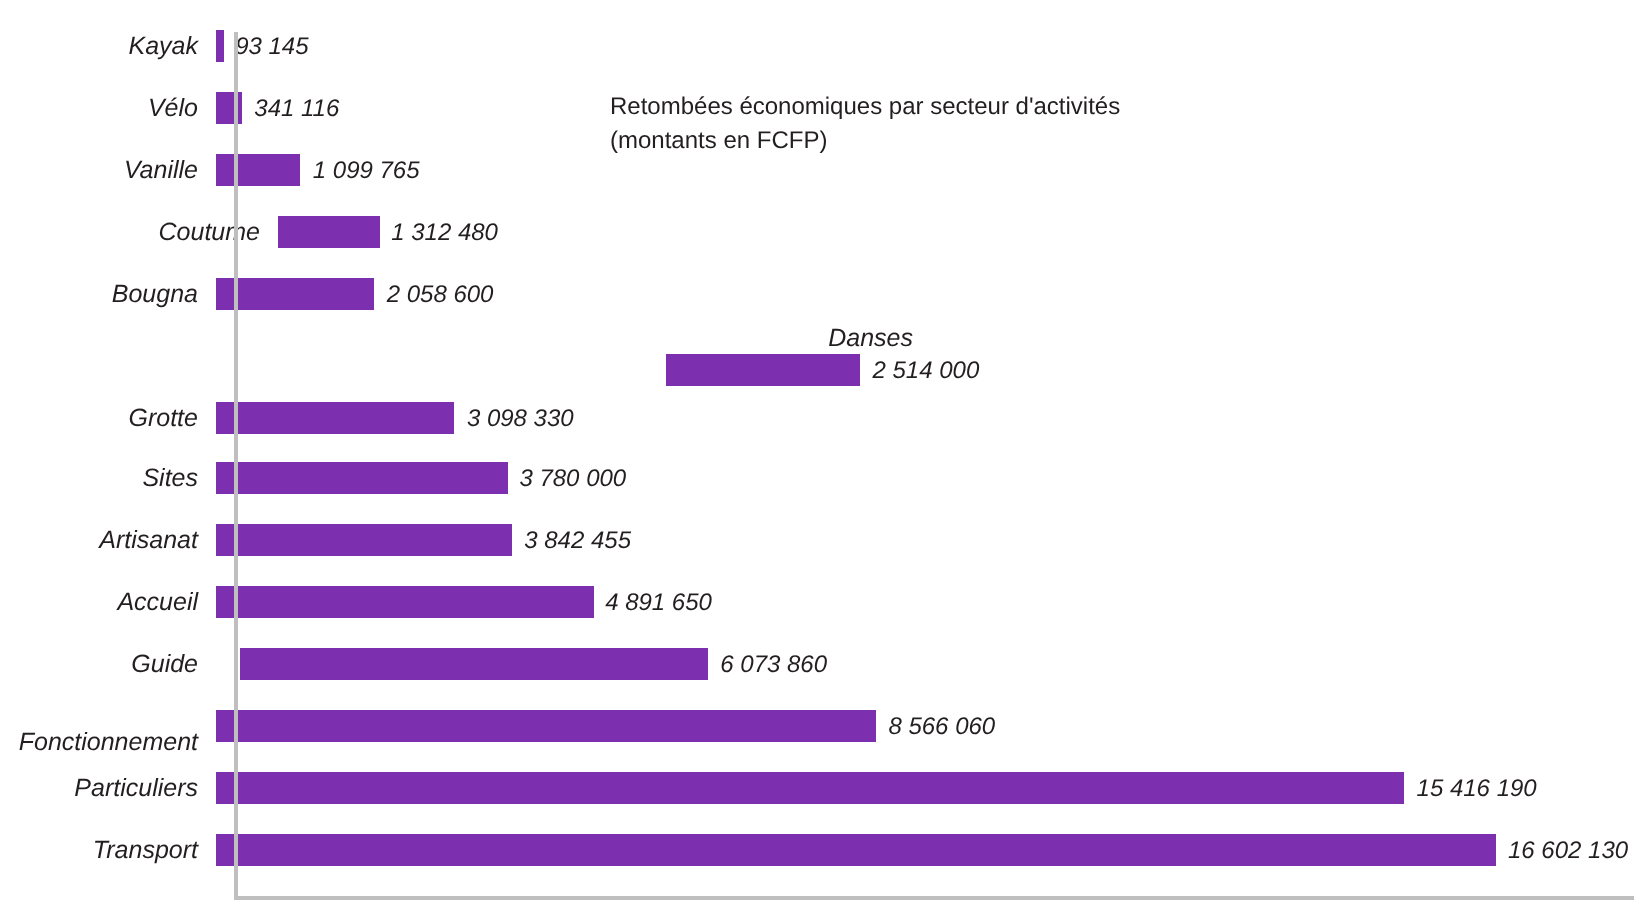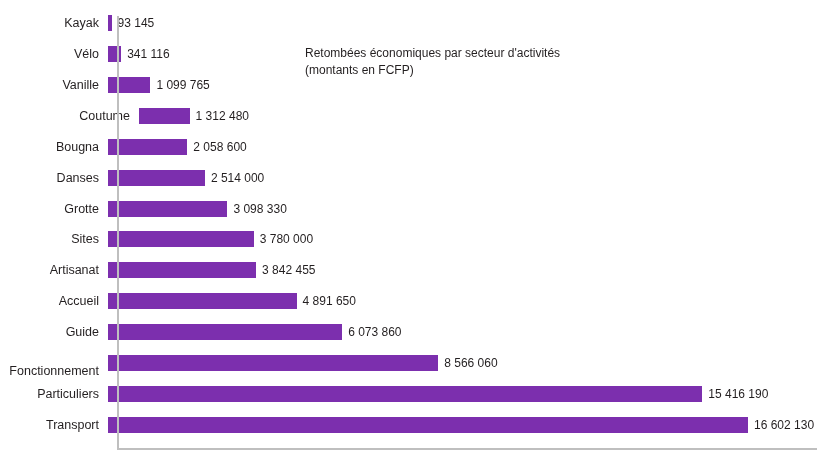--- a/index.html
+++ b/index.html
@@ -42,20 +42,21 @@
     right: 0;
     bottom: 0;
   }
   .row {
     position: absolute;
     left: 0;
     width: 823px;
     height: 30.6px;
     display: flex;
     align-items: center;
+    font-style: italic;
   }
   .cat-label {
     width: 108px;
     text-align: right;
     padding-right: 9px;
     box-sizing: border-box;
     font-size: 12.5px;
     color: #231f20;
     white-space: nowrap;
   }
@@ -132,21 +133,21 @@
             <div class="bar-value">1 312 480</div>
           </div>
         </div>
         <div class="row" style="top: 123.429px; height: 30.8571px;">
           <div class="cat-label">Bougna</div>
           <div class="bar-area">
             <div class="bar" style="width: 79.3575px; background: rgb(124, 47, 174);"></div>
             <div class="bar-value">2 058 600</div>
           </div>
         </div>
-        <div class="row" style="top: 154.286px; height: 30.8571px;">
+        <div class="row" style="top: 154.286px; height: 30.8571px; flex-direction: column;">
           <div class="cat-label">Danses</div>
           <div class="bar-area">
             <div class="bar" style="width: 96.9129px; background: rgb(124, 47, 174);"></div>
             <div class="bar-value">2 514 000</div>
           </div>
         </div>
         <div class="row" style="top: 185.143px; height: 30.8571px;">
           <div class="cat-label">Grotte</div>
           <div class="bar-area">
             <div class="bar" style="width: 119.438px; background: rgb(124, 47, 174);"></div>
@@ -167,21 +168,21 @@
             <div class="bar-value">3 842 455</div>
           </div>
         </div>
         <div class="row" style="top: 277.714px; height: 30.8571px;">
           <div class="cat-label">Accueil</div>
           <div class="bar-area">
             <div class="bar" style="width: 188.57px; background: rgb(124, 47, 174);"></div>
             <div class="bar-value">4 891 650</div>
           </div>
         </div>
-        <div class="row" style="top: 308.571px; height: 30.8571px;">
+        <div class="row" style="top: 308.571px; height: 30.8571px; gap: 12px;">
           <div class="cat-label">Guide</div>
           <div class="bar-area">
             <div class="bar" style="width: 234.143px; background: rgb(124, 47, 174);"></div>
             <div class="bar-value">6 073 860</div>
           </div>
         </div>
         <div class="row" style="top: 339.429px; height: 30.8571px; align-items: flex-end;">
           <div class="cat-label">Fonctionnement</div>
           <div class="bar-area">
             <div class="bar" style="width: 330.215px; background: rgb(124, 47, 174);"></div>

